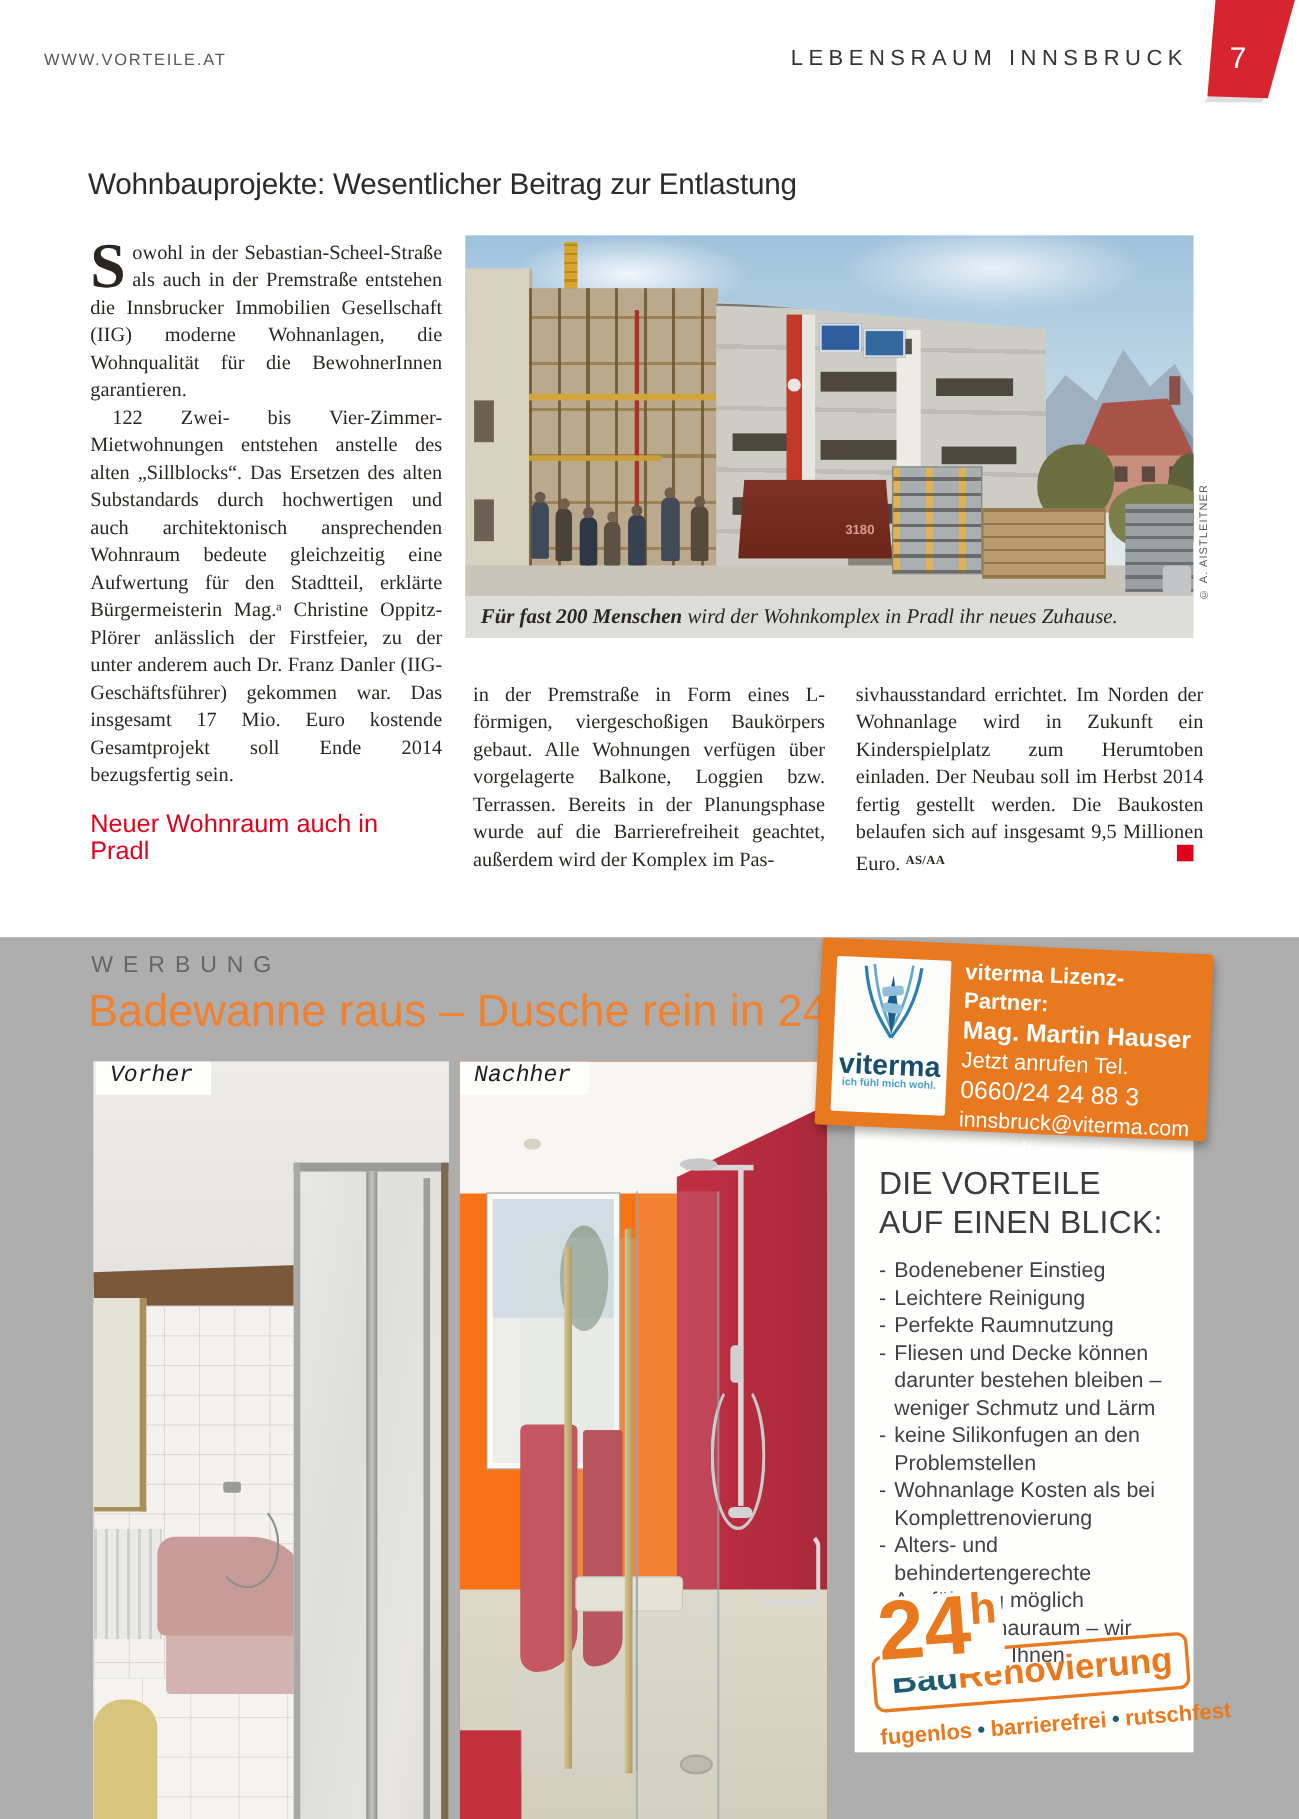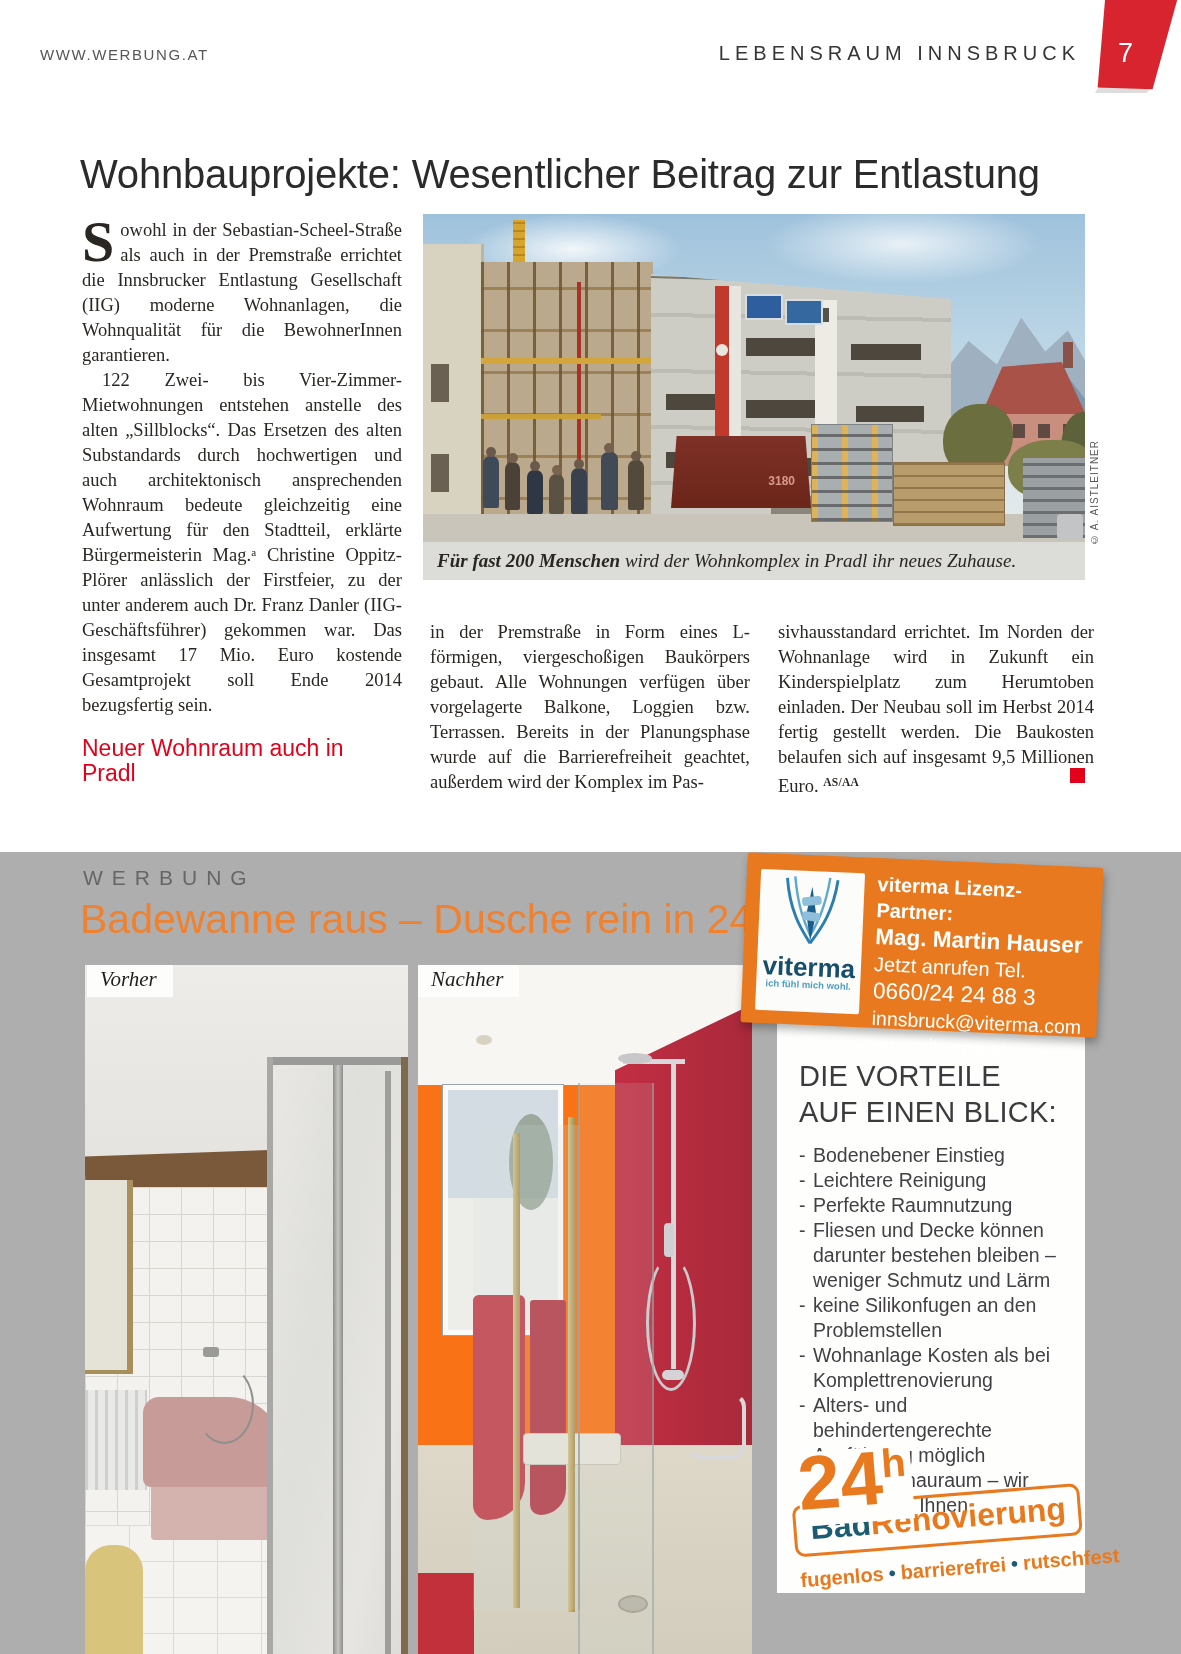--- a/index.html
+++ b/index.html
@@ -10,21 +10,21 @@
   
   .hdr-site{left:40px;top:46px;font-size:15px;letter-spacing:1.6px;color:#57575B;}
   .hdr-pub{top:42px;right:101px;font-size:20px;letter-spacing:5px;color:#353538;}
   .hdr-tab{left:1096px;top:0;width:82px;height:92px;background:#D7242F;
            clip-path:polygon(11% 0,99% 0,69% 97%,2% 95%);}
   .hdr-tab-shadow{left:1098px;top:84px;width:52px;height:9px;background:#D4D4D4;
            transform:skewX(-35deg);opacity:.8;}
   .hdr-page-num{left:1118px;top:38px;font-size:27px;color:#ffffff;}
 
   
-  .art-title{left:80px;top:152px;font-size:40px;color:#2B2B2B;letter-spacing:-0.2px;}
+  .art-title{left:80px;top:152px;font-size:27px;color:#2B2B2B;letter-spacing:-0.2px;}
   .body-col{font-size:18.5px;line-height:25px;color:#2A2622;text-align:justify;
             font-family:"Liberation Serif","DejaVu Serif",serif;}
   .col1{left:82px;top:218px;width:320px;}
   .col2{left:430px;top:620px;width:320px;}
   .col3{left:778px;top:620px;width:316px;}
   .body-col p{margin:0;}
   .dropcap{float:left;font-size:58px;line-height:44px;font-weight:bold;padding:2px 6px 0 0;color:#2A2622;}
   .p-indent{text-indent:20px;}
   .subhead{font-family:"Liberation Sans",sans-serif;font-size:23px;color:#E2001A;
            margin:18px 0 7px 0 !important;text-align:left;}
@@ -100,21 +100,21 @@
   
   .ad-bg{left:0;top:852px;width:1181px;height:802px;background:#AEAEAE;}
   .ad-label{left:83px;top:866px;font-size:21px;letter-spacing:9px;color:#666669;}
   .ad-headline{left:80px;top:896px;font-size:41px;color:#F0812F;}
 
   .photo-bath{overflow:hidden;}
   .photo-bath > div{position:absolute;}
   .photo-before{left:85px;top:965px;width:323px;height:689px;background:#F0EFEB;}
   .photo-after{left:418px;top:965px;width:334px;height:689px;background:#f97316;}
   .bath-label{position:absolute;top:0;background:#FDFDFB;padding:2px 16px 5px 13px;
-     font-family:Liberation Serif, serif;font-style:italic;font-size:21px;color:#1E1E1E;z-index:9;}
+     font-family:Liberation Mono, monospace;font-style:italic;font-size:21px;color:#1E1E1E;z-index:9;}
 
   
   .b-ceiling{left:0;top:0;width:323px;height:200px;background:linear-gradient(180deg,#EDECE8,#E4E3DF);}
   .b-beam{left:0;top:188px;width:200px;height:38px;background:#7A593B;transform:rotate(-2deg);}
   .b-tiles{left:0;top:222px;width:200px;height:350px;background-color:#F3F2EE;
      background-image:linear-gradient(#D8D6D0 1px,rgba(0,0,0,0) 1px),linear-gradient(90deg,#D8D6D0 1px,rgba(0,0,0,0) 1px);
      background-size:32px 27px;}
   .b-window{left:0;top:215px;width:42px;height:190px;background:#E5E2D8;border-right:6px solid #A98F5C;border-bottom:4px solid #A98F5C;}
   .b-radiator{left:0;top:425px;width:62px;height:100px;background:#E9E9E7;
      background-image:repeating-linear-gradient(90deg,#CFCFCD 0 3px,rgba(0,0,0,0) 3px 10px);}
@@ -199,30 +199,30 @@
   .l24dark{font-size:32px;font-weight:bold;color:#1C5B72;}
   .l24orange{font-size:32px;font-weight:bold;color:#E8791E;}
   .l24tag{left:3px;top:116px;font-size:20px;font-weight:bold;color:#E8791E;white-space:nowrap;}
   .l24sep{color:#1C5B72;padding:0 5px;}
 </style>
 </head>
 <body>
 
 <div class="page">
 
-  <div class="abs hdr-site">WWW.WERBUNG.AT</div>
+  <div class="abs hdr-site">WWW.VORTEILE.AT</div>
   <div class="abs hdr-pub">LEBENSRAUM INNSBRUCK</div>
   <div class="abs hdr-tab-shadow"></div>
   <div class="abs hdr-tab"></div>
   <div class="abs hdr-page-num">7</div>
 
   <div class="abs art-title">Wohnbauprojekte: Wesentlicher Beitrag zur Entlastung</div>
 
   <div class="abs body-col col1">
-    <p><span class="dropcap">S</span><span>owohl in der Sebastian-Scheel-Straße als auch in der Premstraße errichtet die Innsbrucker Entlastung Gesellschaft (IIG) moderne Wohnanlagen, die Wohnqualität für die BewohnerInnen garantieren.</span></p>
+    <p><span class="dropcap">S</span><span>owohl in der Sebastian-Scheel-Straße als auch in der Premstraße entstehen die Innsbrucker Immobilien Gesellschaft (IIG) moderne Wohnanlagen, die Wohnqualität für die BewohnerInnen garantieren.</span></p>
     <p class="p-indent">122 Zwei- bis Vier-Zimmer-Mietwohnungen entstehen anstelle des alten „Sillblocks“. Das Ersetzen des alten Substandards durch hochwertigen und auch architektonisch ansprechenden Wohnraum bedeute gleichzeitig eine Aufwertung für den Stadtteil, erklärte Bürgermeisterin Mag.ᵃ Christine Oppitz-Plörer anlässlich der Firstfeier, zu der unter anderem auch Dr. Franz Danler (IIG-Geschäftsführer) gekommen war. Das insgesamt 17 Mio. Euro kostende Gesamtprojekt soll Ende 2014 bezugsfertig sein.</p>
     <p class="subhead">Neuer Wohnraum auch in Pradl</p>
   </div>
 
   <div class="abs photo-con">
     <div class="cloud1"></div>
     <div class="cloud2"></div>
     <div class="mtn-back"></div>
     <div class="mtn-front"></div>
     <div class="crane"></div>

